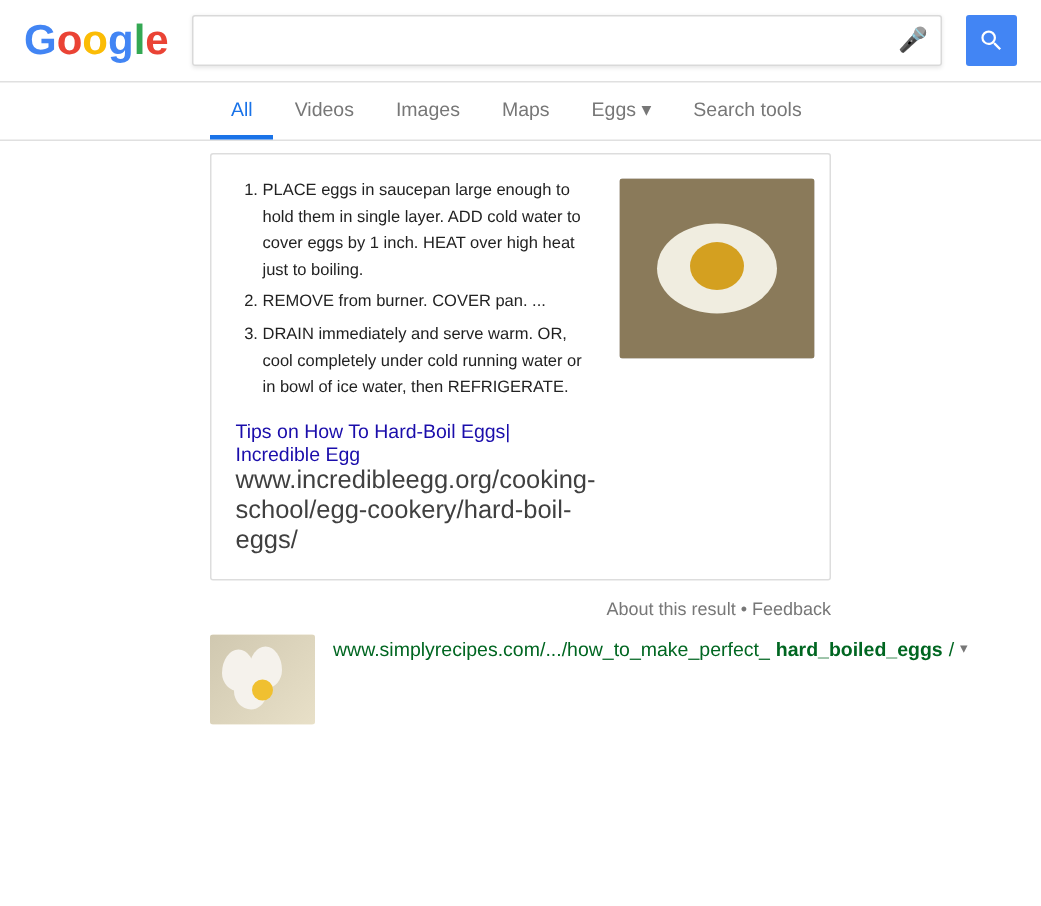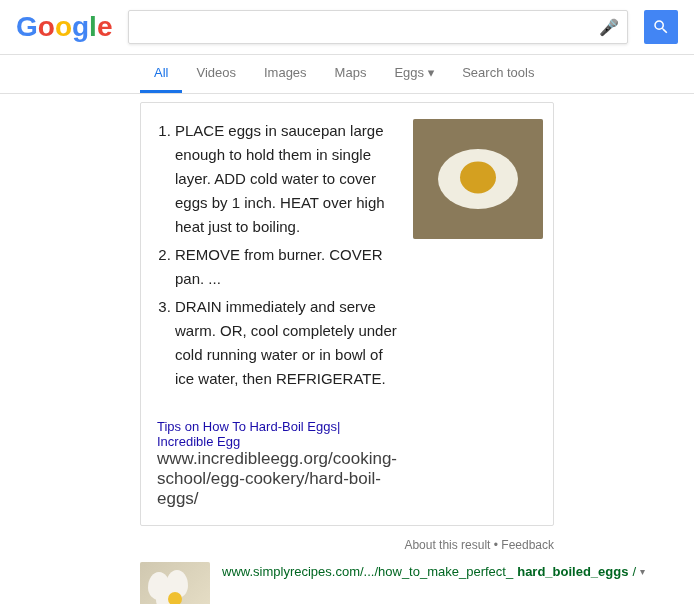--- a/index.html
+++ b/index.html
@@ -28,23 +28,23 @@
 
     
     #results { padding: 8px 140px 8px 140px; }
 
     .results-count { color: #777; font-size: 13px; margin: 8px 0 14px 0; }
 
     
     .featured-box { border: 1px solid #ddd; border-radius: 2px; padding: 16px; margin-bottom: 12px; display: flex; gap: 16px; }
     .featured-content { flex: 1; }
     .featured-title { font-weight: bold; font-size: 15px; margin-bottom: 10px; }
-    .featured-list { margin-left: 18px; font-size: 15px; line-height: 1.6; color: #222; }
+    .featured-list { margin-left: 18px; font-size: 11px; line-height: 1.6; color: #222; }
     .featured-list li { margin-bottom: 4px; }
-    .featured-link { margin-top: 28px; }
+    .featured-link { margin-top: 12px; }
     .featured-link a { color: #1a0dab; font-size: 13px; text-decoration: none; }
     .featured-url { color: #404040; font-size: 17px; }
     .featured-img { width: 130px; height: 120px; background: #ccc; border-radius: 2px; overflow: hidden; display: flex; align-items: center; justify-content: center; flex-shrink: 0; }
     
     .egg-visual { width: 100%; height: 100%; background: #8a7a5a; position: relative; overflow: hidden; }
     .egg-white { position: absolute; top: 50%; left: 50%; transform: translate(-50%, -50%); width: 80px; height: 60px; background: #f0ede0; border-radius: 50%; }
     .egg-yolk { position: absolute; top: 50%; left: 50%; transform: translate(-50%, -55%); width: 36px; height: 32px; background: #d4a020; border-radius: 50%; }
 
     .about-result { text-align: right; font-size: 12px; color: #777; margin-top: 4px; margin-bottom: 10px; }
     .about-result a { color: #777; text-decoration: none; }

